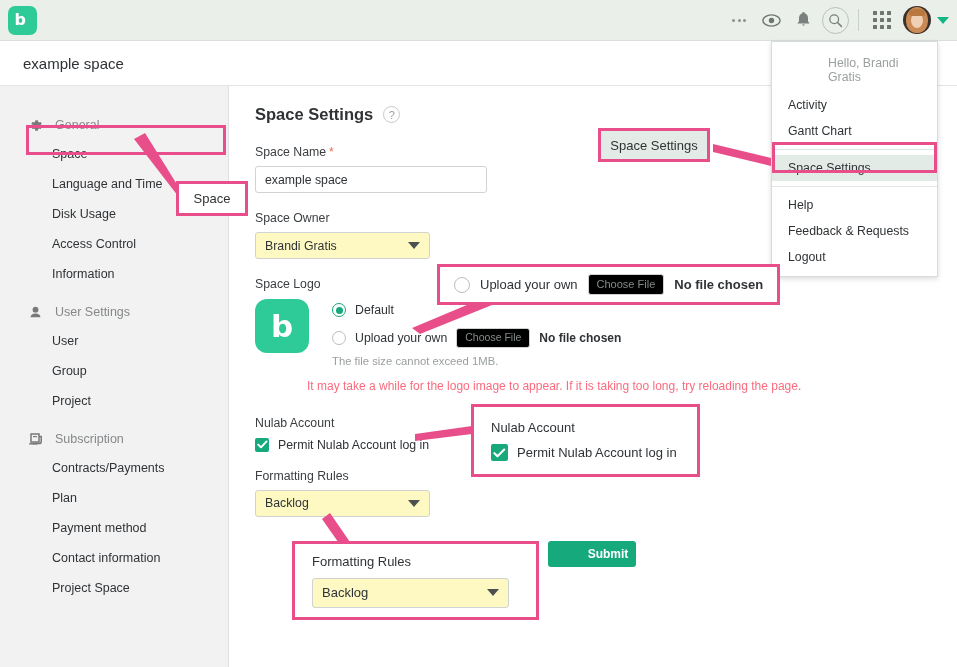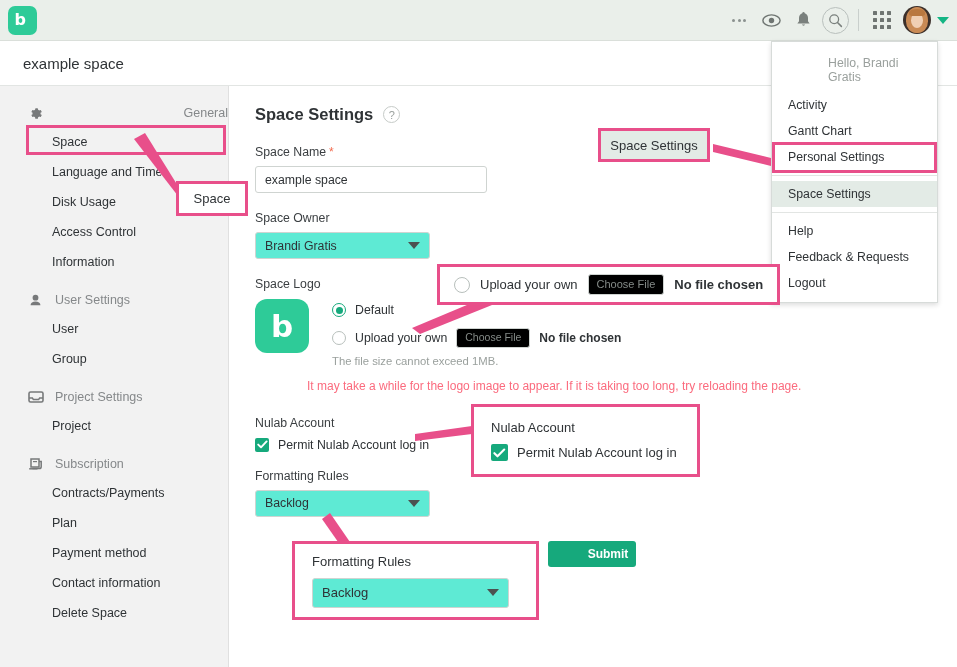--- a/index.html
+++ b/index.html
@@ -95,21 +95,21 @@
     cursor:pointer; background:#fff;
   }
   .field-label { font-size:12.3px; color:#3b3f42; margin-left:26px; }
   .req { color:#f26b4e; font-size:12px; margin-left:3px; }
   .txt-input {
     margin-left:26px; width:232px; height:27px; border:1px solid #cfd4d1; border-radius:3px;
     background:#fff; font-size:12.3px; color:#2f3336; padding:0 9px; font-family:"Liberation Sans",sans-serif;
   }
   .sel-box {
     margin-left:26px; width:175px; height:27px; border:1px solid #cfd4d1; border-radius:3px;
-    background:#5eead4; display:flex; align-items:center; padding:0 9px; cursor:pointer;
+    background:#fef9c3; display:flex; align-items:center; padding:0 9px; cursor:pointer;
   }
   .sel-box .sv { font-size:12.3px; color:#2f3336; }
   .sel-caret {
     margin-left:auto; width:0;height:0;border-left:6px solid transparent;
     border-right:6px solid transparent;border-top:7px solid #4c5150;
   }
   .logo-tile {
     width:54px;height:54px;border-radius:12px;background:#2ecb98;
     display:flex;align-items:center;justify-content:center;
   }
@@ -222,21 +222,21 @@
       <div class="caret-down"></div>
     </div>
   </div>
 
   <div class="spacebar">
     <div class="title">example space</div>
   </div>
 
   <div class="sidebar">
 
-    <div class="sb-group" style="margin-top:0;justify-content:space-between;">
+    <div class="sb-group" style="margin-top:12px;">
       <span class="gicon">
         <svg width="15" height="15" viewBox="0 0 16 16">
             <path fill="#77797a" d="M8 5.1A2.9 2.9 0 1 0 8 10.9 2.9 2.9 0 0 0 8 5.1zm0 4.4a1.5 1.5 0 1 1 0-3 1.5 1.5 0 0 1 0 3z"></path>
             <path fill="#77797a" d="M14.4 9.3l-1.1-.6c.1-.4.1-.9 0-1.4l1.1-.6a.5.5 0 0 0 .2-.6l-.9-1.6a.5.5 0 0 0-.6-.2l-1.2.4c-.35-.3-.75-.55-1.15-.7L10.6 2.8a.5.5 0 0 0-.5-.4H8.2a.5.5 0 0 0-.5.4l-.15 1.2c-.4.15-.8.4-1.15.7l-1.2-.4a.5.5 0 0 0-.6.2l-.9 1.6a.5.5 0 0 0 .2.6l1.1.6c-.1.5-.1.95 0 1.4l-1.1.6a.5.5 0 0 0-.2.6l.9 1.6a.5.5 0 0 0 .6.2l1.2-.4c.35.3.75.55 1.15.7l.15 1.2a.5.5 0 0 0 .5.4h1.9a.5.5 0 0 0 .5-.4l.15-1.2c.4-.15.8-.4 1.15-.7l1.2.4a.5.5 0 0 0 .6-.2l.9-1.6a.5.5 0 0 0-.2-.6z"></path>
           </svg>
       </span>
       <span class="glabel">General</span>
     </div>
     <div class="sb-item">Space</div>
     <div class="sb-item">Language and Time</div>
@@ -249,47 +249,38 @@
         <svg width="15" height="15" viewBox="0 0 16 16">
             <circle cx="8" cy="5" r="3.1" fill="#77797a"></circle>
             <path fill="#77797a" d="M8 9c-3 0-5.2 1.8-5.2 3.4v.6h10.4v-.6C13.2 10.8 11 9 8 9z"></path>
           </svg>
       </span>
       <span class="glabel">User Settings</span>
     </div>
     <div class="sb-item">User</div>
     <div class="sb-item">Group</div>
 
-    <div class="sb-group">
-      <span class="gicon">
-        <svg width="16" height="14" viewBox="0 0 16 14">
-            <rect x="1" y="2" width="14" height="10" rx="1.6" fill="none" stroke="#77797a" stroke-width="1.6"></rect>
-            <path d="M1 8h3.4l1 1.6h5.2L11.6 8H15" fill="none" stroke="#77797a" stroke-width="1.5"></path>
-          </svg>
-      </span>
-      <span class="glabel">Project Settings</span>
-    </div>
     <div class="sb-item">Project</div>
 
     <div class="sb-group">
       <span class="gicon">
         <svg width="16" height="15" viewBox="0 0 16 15">
             <path d="M3 2h8v8H3z" fill="none" stroke="#77797a" stroke-width="1.5"></path>
             <path d="M11 4.5h2.2v5.2c0 1-.8 1.8-1.8 1.8H4.5" fill="none" stroke="#77797a" stroke-width="1.5"></path>
             <line x1="1.2" y1="11.8" x2="9.5" y2="11.8" stroke="#77797a" stroke-width="1.5"></line>
             <line x1="5" y1="4.6" x2="9" y2="4.6" stroke="#77797a" stroke-width="1.2"></line>
           </svg>
       </span>
       <span class="glabel">Subscription</span>
     </div>
     <div class="sb-item">Contracts/Payments</div>
     <div class="sb-item">Plan</div>
     <div class="sb-item">Payment method</div>
     <div class="sb-item">Contact information</div>
-    <div class="sb-item">Delete Space</div>
+    <div class="sb-item">Project Space</div>
   </div>
 
   <div class="main">
 
     <div class="page-title-row">
       <span class="page-title">Space Settings</span>
       <span class="help-circle">?</span>
     </div>
 
     <div style="margin-top:21px;">
@@ -350,21 +341,20 @@
       </div>
     </div>
 
     <button class="submit-btn" style="position:absolute; left:319px; top:455px;padding-left:32px;">Submit</button>
   </div>
 
   <div class="dropdown">
     <div class="dd-greet">Hello, Brandi Gratis</div>
     <div class="dd-item">Activity</div>
     <div class="dd-item">Gantt Chart</div>
-    <div class="dd-item">Personal Settings</div>
     <div class="dd-sep"></div>
     <div class="dd-item hl">Space Settings</div>
     <div class="dd-sep"></div>
     <div class="dd-item">Help</div>
     <div class="dd-item">Feedback &amp; Requests</div>
     <div class="dd-item">Logout</div>
   </div>
 
   <svg class="ann-svg">
 

